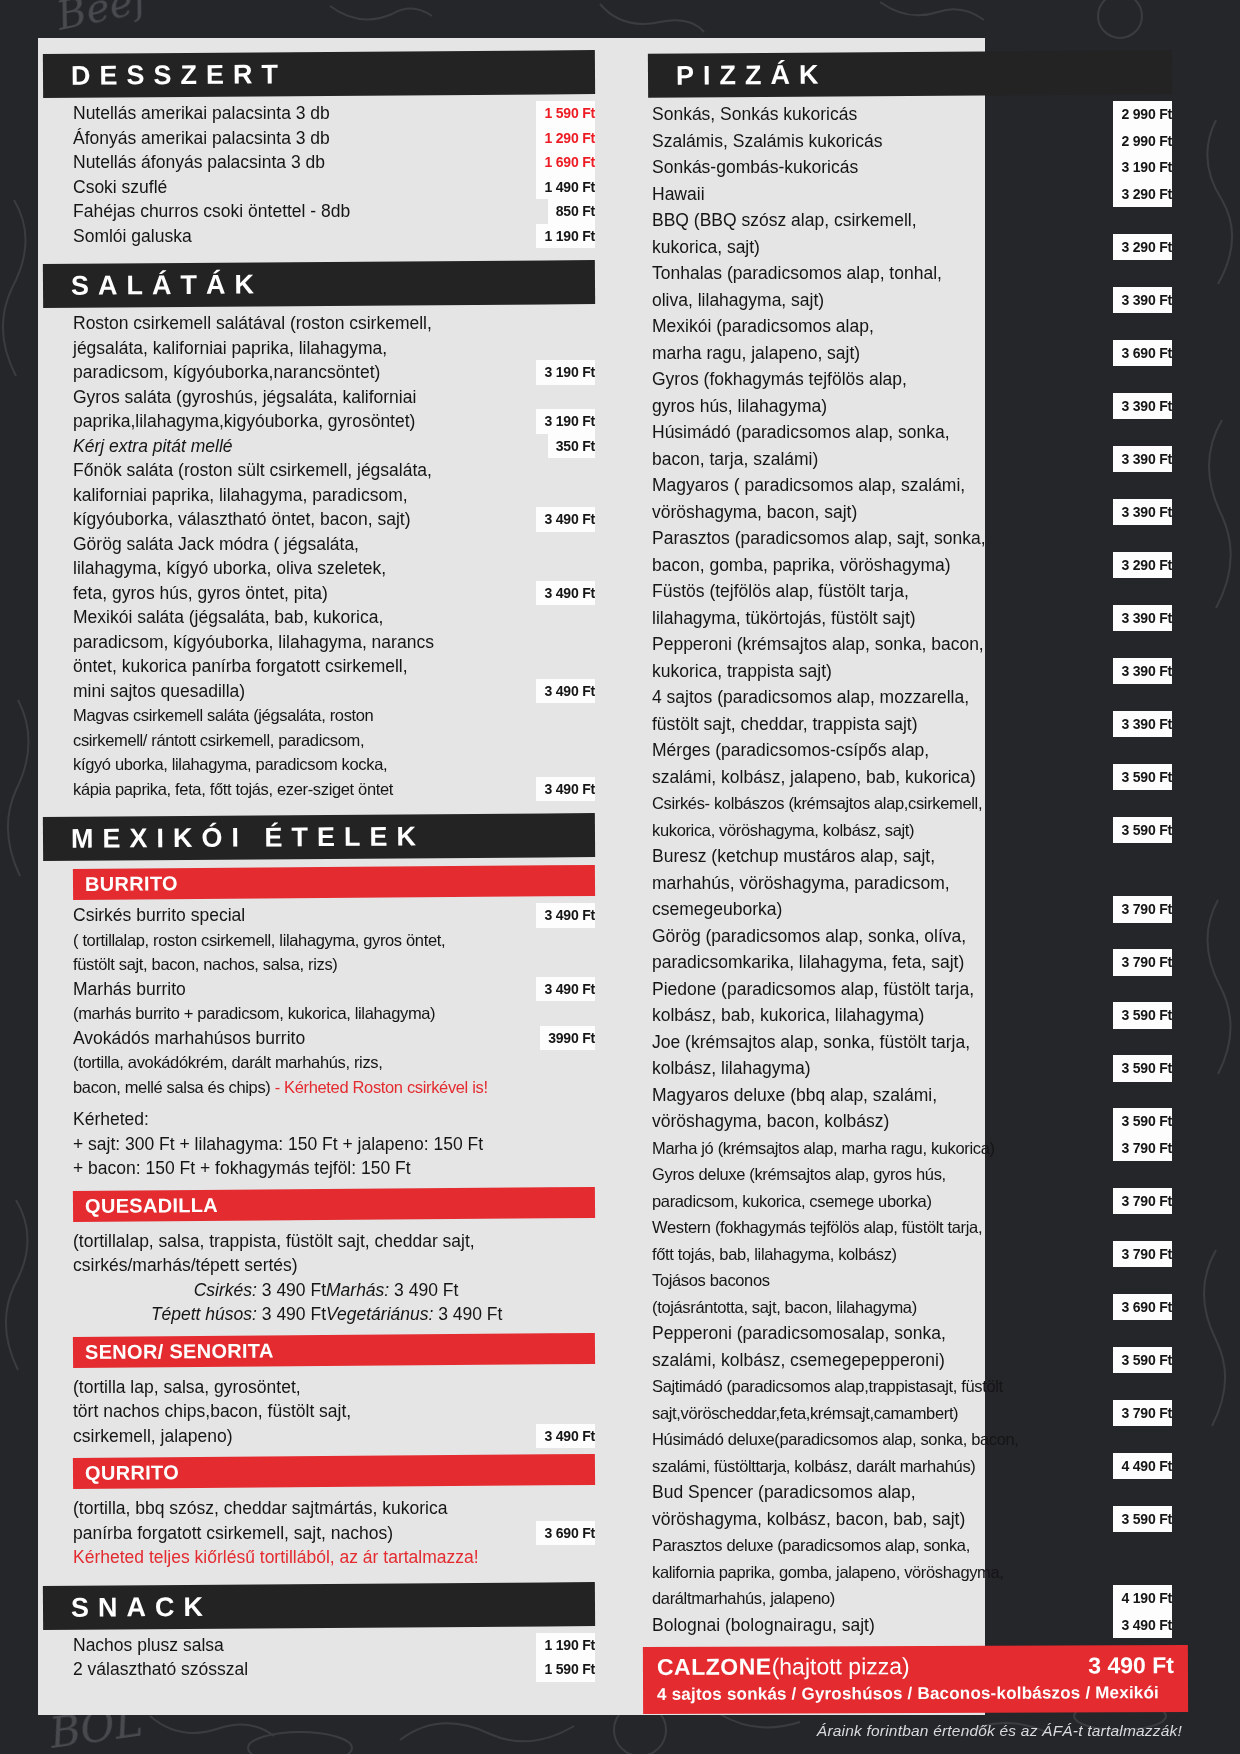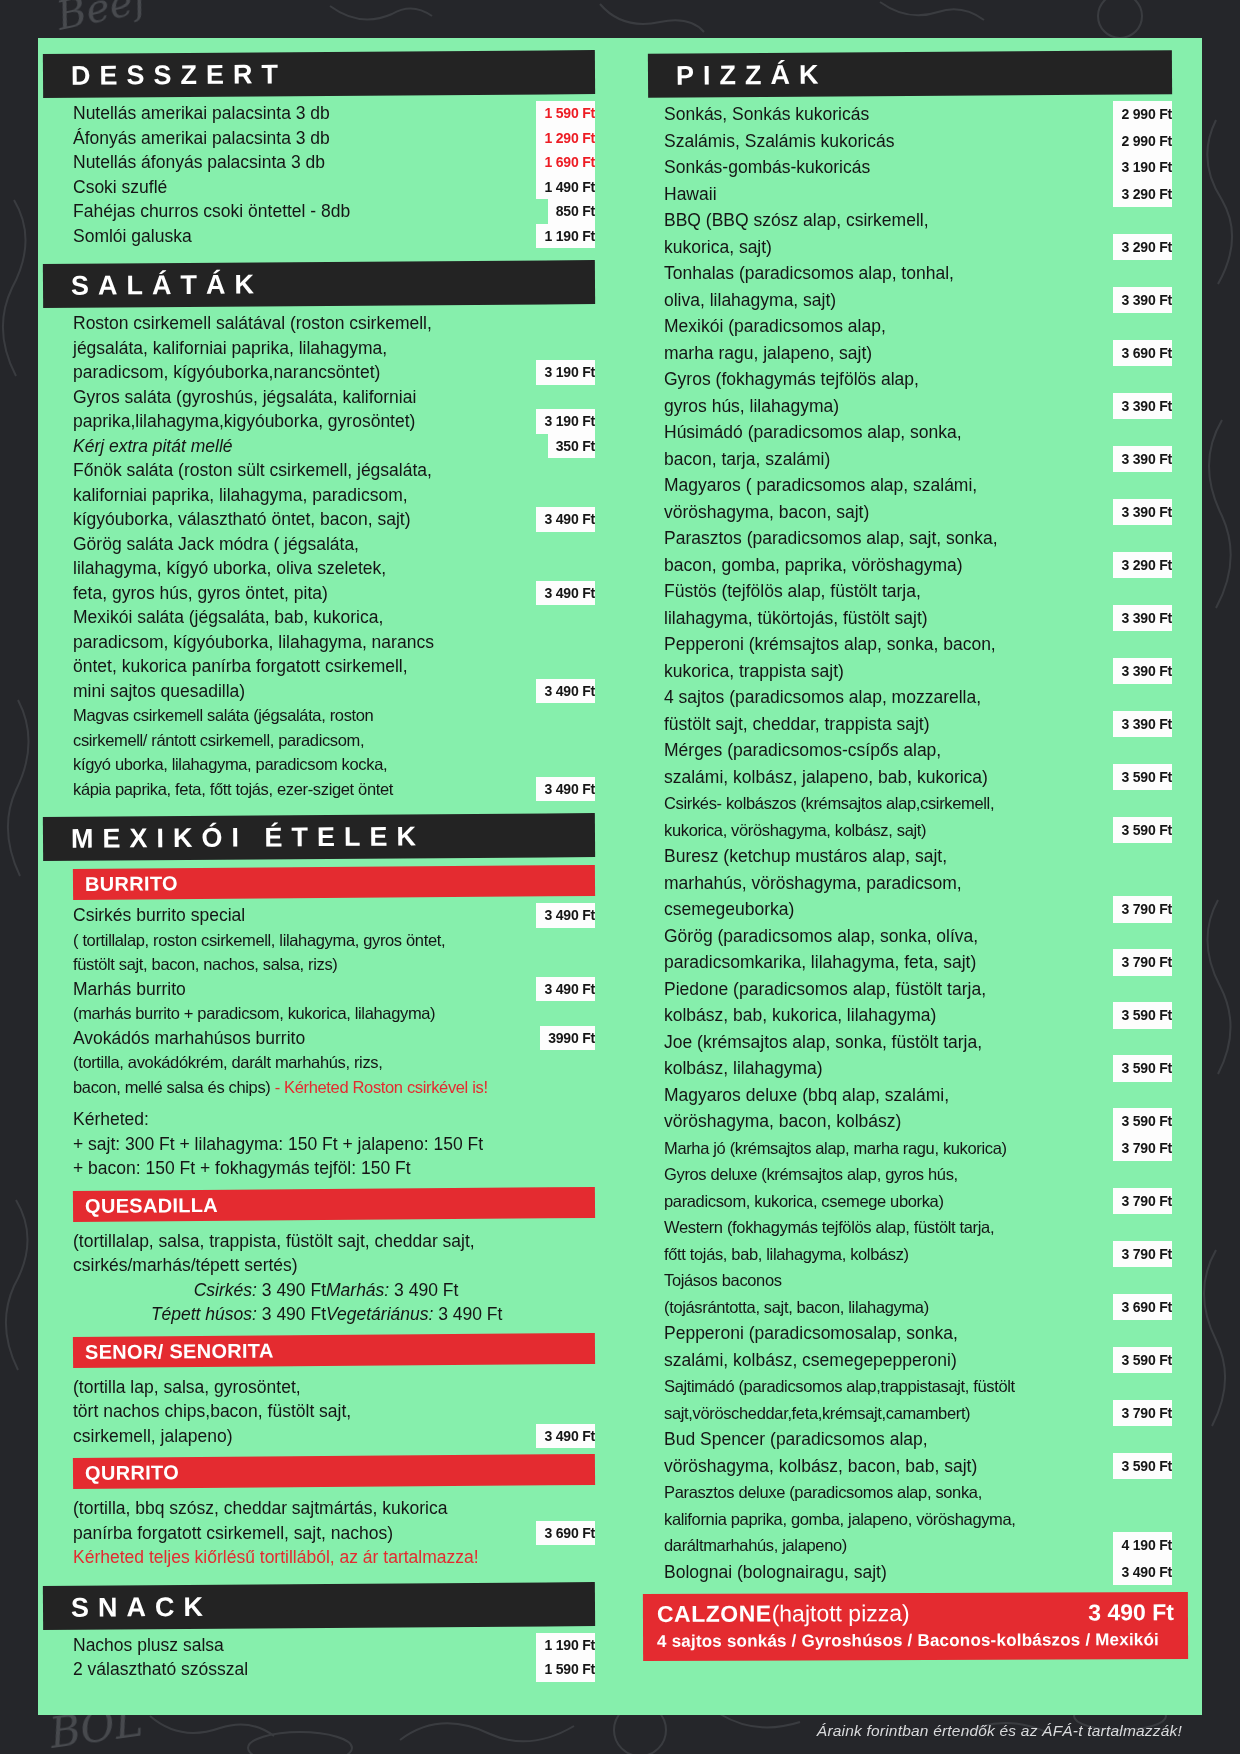--- a/index.html
+++ b/index.html
@@ -4,22 +4,22 @@
 <style>
   html,body{margin:0;padding:0;}
   body{
     width:1240px;height:1754px;
     background:#25262a;
     font-family:"Liberation Sans",sans-serif;
     position:relative;overflow:hidden;
   }
   .decor{position:absolute;left:0;top:0;width:1240px;height:1754px;pointer-events:none;}
   .panel{
-    position:absolute;left:38px;top:38px;width:1164px;height:1677px;
-    background:#86efac;
+    position:absolute;left:38px;top:38px;width:947px;height:1677px;
+    background:#e5e5e5;
   }
   .col{position:absolute;top:0;}
   .col-left{left:5px;width:552px;}
   .col-right{left:610px;width:524px;}
 
   .band{
     background:#232323;color:#ffffff;
     height:44px;line-height:44px;
     padding-left:28px;
     font-weight:bold;font-size:27px;letter-spacing:9px;
@@ -32,21 +32,21 @@
     font-weight:bold;font-size:20px;letter-spacing:0.3px;
     padding-left:12px;
     margin-left:30px;margin-top:8px;margin-bottom:5px;
     transform:rotate(-0.45deg);
   }
   .item{
     position:relative;
     margin-left:30px;
     font-size:17.5px;line-height:24.5px;color:#151515;
   }
-  .col-right .item{margin-left:16px;line-height:26.5px;}
+  .col-right .item{margin-left:4px;line-height:26.5px;}
   .item.tight{font-size:16.5px;letter-spacing:-0.35px;}
   .price{
     position:absolute;right:0;bottom:0;
     font-weight:bold;font-size:14px;letter-spacing:-0.2px;
     background:#fdfdfd;padding-left:8px;
     color:#151515;
   }
   .price.red{color:#ed1c24;}
   .b{font-weight:normal;}
   .i{font-style:italic;}
@@ -175,20 +175,21 @@
       <div class="item"><span class="b">Görög</span><span class=""> (paradicsomos alap, sonka, olíva,</span><br><span class="">paradicsomkarika, lilahagyma, feta, sajt)</span><span class="price">3 790 Ft</span></div>
       <div class="item"><span class="b">Piedone</span><span class=""> (paradicsomos alap, füstölt tarja,</span><br><span class="">kolbász, bab, kukorica, lilahagyma)</span><span class="price">3 590 Ft</span></div>
       <div class="item"><span class="b">Joe</span><span class=""> (krémsajtos alap, sonka, füstölt tarja,</span><br><span class="">kolbász, lilahagyma)</span><span class="price">3 590 Ft</span></div>
       <div class="item"><span class="b">Magyaros deluxe</span><span class=""> (bbq alap, szalámi,</span><br><span class="">vöröshagyma, bacon, kolbász)</span><span class="price">3 590 Ft</span></div>
       <div class="item tight"><span class="b">Marha jó</span><span class=""> (krémsajtos alap, marha ragu, kukorica)</span><span class="price">3 790 Ft</span></div>
       <div class="item tight"><span class="b">Gyros deluxe</span><span class=""> (krémsajtos alap, gyros hús,</span><br><span class="">paradicsom, kukorica, csemege uborka)</span><span class="price">3 790 Ft</span></div>
       <div class="item tight"><span class="b">Western</span><span class=""> (fokhagymás tejfölös alap, füstölt tarja,</span><br><span class="">főtt tojás, bab, lilahagyma, kolbász)</span><span class="price">3 790 Ft</span></div>
       <div class="item tight"><span class="b">Tojásos baconos</span><br><span class="">(tojásrántotta, sajt, bacon, lilahagyma)</span><span class="price">3 690 Ft</span></div>
       <div class="item"><span class="b">Pepperoni</span><span class=""> (paradicsomosalap, sonka,</span><br><span class="">szalámi, kolbász, csemegepepperoni)</span><span class="price">3 590 Ft</span></div>
       <div class="item tight"><span class="b">Sajtimádó</span><span class=""> (paradicsomos alap,trappistasajt, füstölt</span><br><span class="">sajt,vöröscheddar,feta,krémsajt,camambert)</span><span class="price">3 790 Ft</span></div>
+      <div class="item tight"><span class="b">Húsimádó deluxe</span><span class="">(paradicsomos alap, sonka, bacon,</span><br><span class="">szalámi, füstölttarja, kolbász, darált marhahús)</span><span class="price">4 490 Ft</span></div>
       <div class="item"><span class="b">Bud Spencer</span><span class=""> (paradicsomos alap,</span><br><span class="">vöröshagyma, kolbász, bacon, bab, sajt)</span><span class="price">3 590 Ft</span></div>
       <div class="item tight"><span class="b">Parasztos deluxe</span><span class=""> (paradicsomos alap, sonka,</span><br><span class="">kalifornia paprika, gomba, jalapeno, vöröshagyma,</span><br><span class="">daráltmarhahús, jalapeno)</span><span class="price">4 190 Ft</span></div>
       <div class="item"><span class="b">Bolognai</span><span class=""> (bolognairagu, sajt)</span><span class="price">3 490 Ft</span></div>
       <div class="banner">
         <div class="line1">
           <span class="t">CALZONE</span>
           <span class="s"> (hajtott pizza)</span>
           <span class="p">3 490 Ft</span>
         </div>
         <div class="line2">4 sajtos sonkás / Gyroshúsos / Baconos-kolbászos / Mexikói</div>

